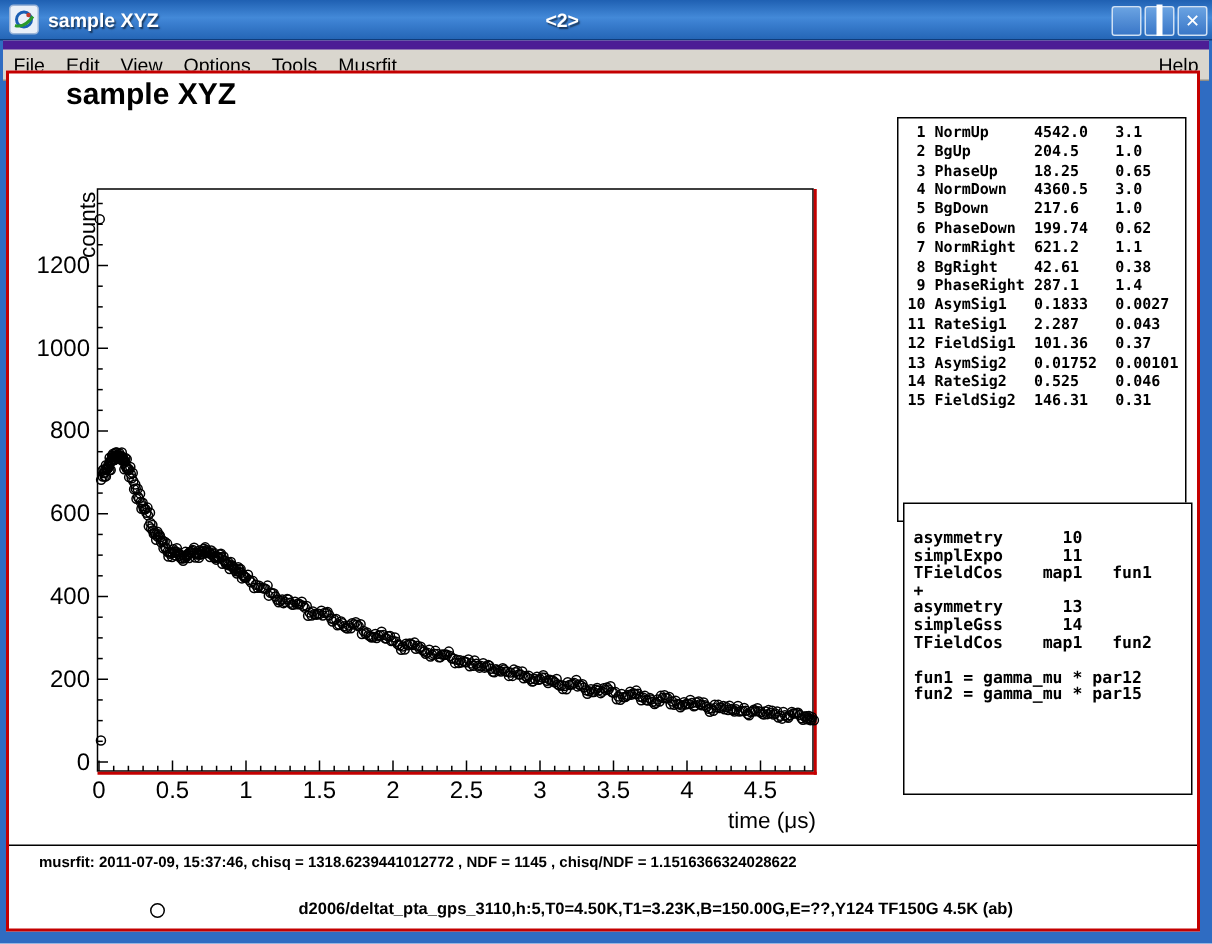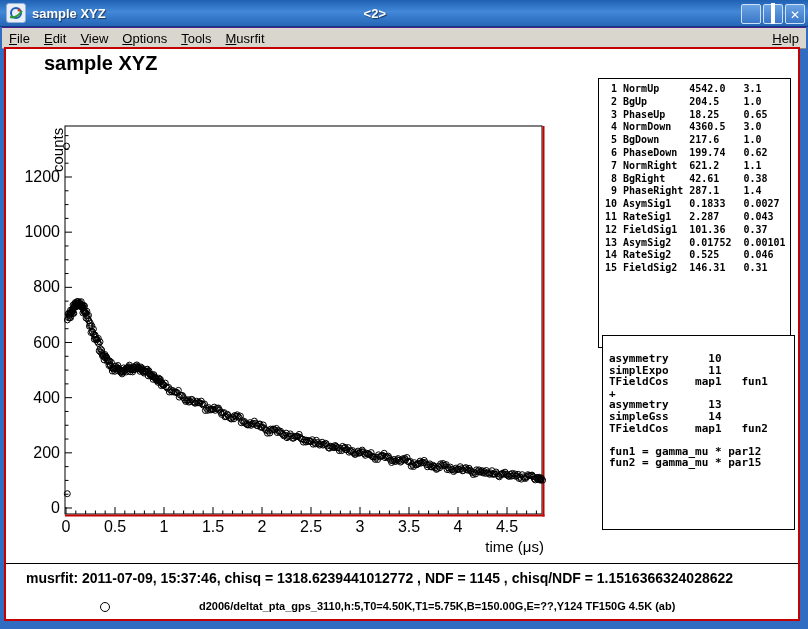--- a/index.html
+++ b/index.html
@@ -15,39 +15,39 @@
   .title-center{position:absolute;left:45%;color:#fff;font-weight:bold;font-size:13px;
     text-shadow:1px 1px 1px rgba(0,0,0,.55);}
   .tbuttons{position:absolute;right:3px;top:4px;display:flex;gap:2px;}
   .tbtn{width:18px;height:18px;background:linear-gradient(180deg,#6aa3e2,#3a77c8);
     border:1px solid #cfe0f4;border-radius:2px;display:flex;align-items:center;justify-content:center;cursor:default;}
   .g-min{width:8px;height:2px;background:#fff;margin-top:9px;}
   .g-max{width:7px;height:7px;border:2px solid #fff;}
   .g-close{color:#fff;font-weight:bold;font-size:12px;line-height:12px;font-family:"DejaVu Sans",sans-serif;}
   
   .menubar{position:absolute;top:27px;left:2px;right:2px;height:20px;background:#d9d6ce;
-    border-top:1px solid #4c1d95;border-bottom:1px solid #8f8d86;
+    border-top:6px solid #4c1d95;border-bottom:1px solid #8f8d86;
     display:flex;align-items:center;font-size:13px;color:#000;}
   .menu-item{padding:1px 7px;cursor:default;}
   .menu-item .ul{text-decoration:underline;}
   .menu-right{margin-left:auto;}
   
   .canvas{position:absolute;top:47px;left:4px;width:796px;height:574px;background:#fff;
     border:2px solid #c40000;box-sizing:border-box;}
   .canvas-inner{position:absolute;inset:0;}
   .pad-title{position:absolute;left:38px;top:3px;font-size:20px;font-weight:bold;color:#000;}
   #plot{position:absolute;left:0;top:0;}
   .pbox{position:absolute;border:1px solid #000;box-sizing:border-box;background:#fff;
     font-family:"DejaVu Sans Mono","Liberation Mono",monospace;font-weight:bold;white-space:pre;}
   .box-params{left:592px;top:29px;width:193px;height:270px;padding:4px 0 0 6px;font-size:10px;}
   .prow{line-height:12.8px;}
   .box-theory{left:596px;top:286px;width:193px;height:195px;padding:17px 0 0 6px;font-size:11px;}
   .tline{line-height:11.6px;min-height:11.6px;}
   .legend-divider{position:absolute;left:0;right:0;top:514px;border-top:1px solid #000;}
-  .status-line{position:absolute;left:20px;top:521px;font-size:14px;font-weight:bold;color:#000;}
+  .status-line{position:absolute;left:20px;top:521px;font-size:10px;font-weight:bold;color:#000;}
   .legend-row{position:absolute;left:0;right:0;top:550px;height:16px;}
   .legend-marker{position:absolute;left:94px;top:3px;width:8px;height:8px;border:1.5px solid #000;
     border-radius:50%;background:#fff;}
   .legend-text{position:absolute;left:193px;top:1px;font-size:11px;font-weight:bold;color:#000;}
 </style>
 </head>
 <body>
 
 <div class="titlebar">
   <div class="win-icon">
@@ -754,16 +754,16 @@
       </svg>
 
     <div class="pbox box-params" id="params"><div class="prow"> 1 NormUp     4542.0   3.1</div><div class="prow"> 2 BgUp       204.5    1.0</div><div class="prow"> 3 PhaseUp    18.25    0.65</div><div class="prow"> 4 NormDown   4360.5   3.0</div><div class="prow"> 5 BgDown     217.6    1.0</div><div class="prow"> 6 PhaseDown  199.74   0.62</div><div class="prow"> 7 NormRight  621.2    1.1</div><div class="prow"> 8 BgRight    42.61    0.38</div><div class="prow"> 9 PhaseRight 287.1    1.4</div><div class="prow">10 AsymSig1   0.1833   0.0027</div><div class="prow">11 RateSig1   2.287    0.043</div><div class="prow">12 FieldSig1  101.36   0.37</div><div class="prow">13 AsymSig2   0.01752  0.00101</div><div class="prow">14 RateSig2   0.525    0.046</div><div class="prow">15 FieldSig2  146.31   0.31</div></div>
     <div class="pbox box-theory" id="theory"><div class="tline">asymmetry      10</div><div class="tline">simplExpo      11</div><div class="tline">TFieldCos    map1   fun1</div><div class="tline">+</div><div class="tline">asymmetry      13</div><div class="tline">simpleGss      14</div><div class="tline">TFieldCos    map1   fun2</div><div class="tline"> </div><div class="tline">fun1 = gamma_mu * par12</div><div class="tline">fun2 = gamma_mu * par15</div></div>
 
     <div class="legend-divider"></div>
     <div class="status-line">musrfit: 2011-07-09, 15:37:46, chisq = 1318.6239441012772 , NDF = 1145 , chisq/NDF = 1.1516366324028622</div>
 
     <div class="legend-row">
       <span class="legend-marker"></span>
-      <span class="legend-text">d2006/deltat_pta_gps_3110,h:5,T0=4.50K,T1=5.75K,B=150.00G,E=??,Y124 TF150G 4.5K (ab)</span>
+      <span class="legend-text">d2006/deltat_pta_gps_3110,h:5,T0=4.50K,T1=3.23K,B=150.00G,E=??,Y124 TF150G 4.5K (ab)</span>
     </div>
   </div>
 </div>
 
 </body></html>

